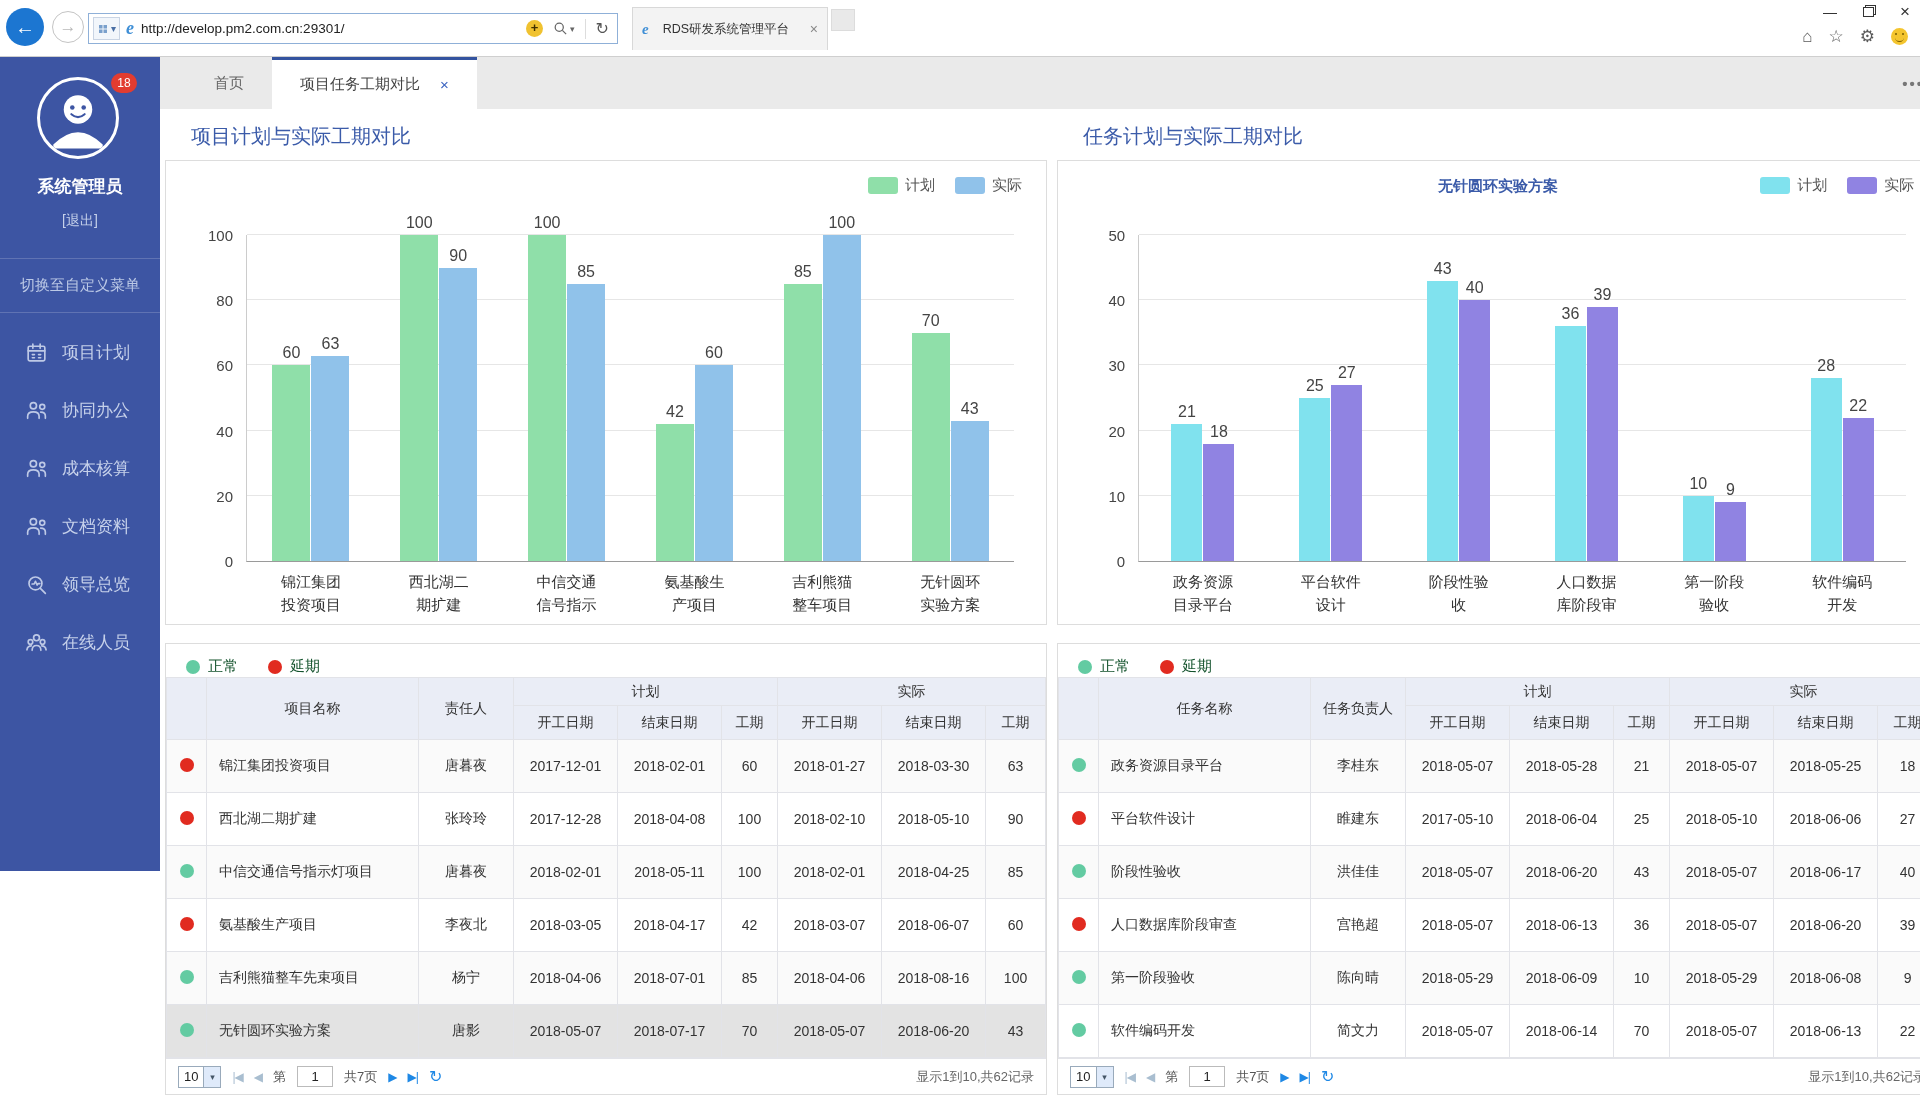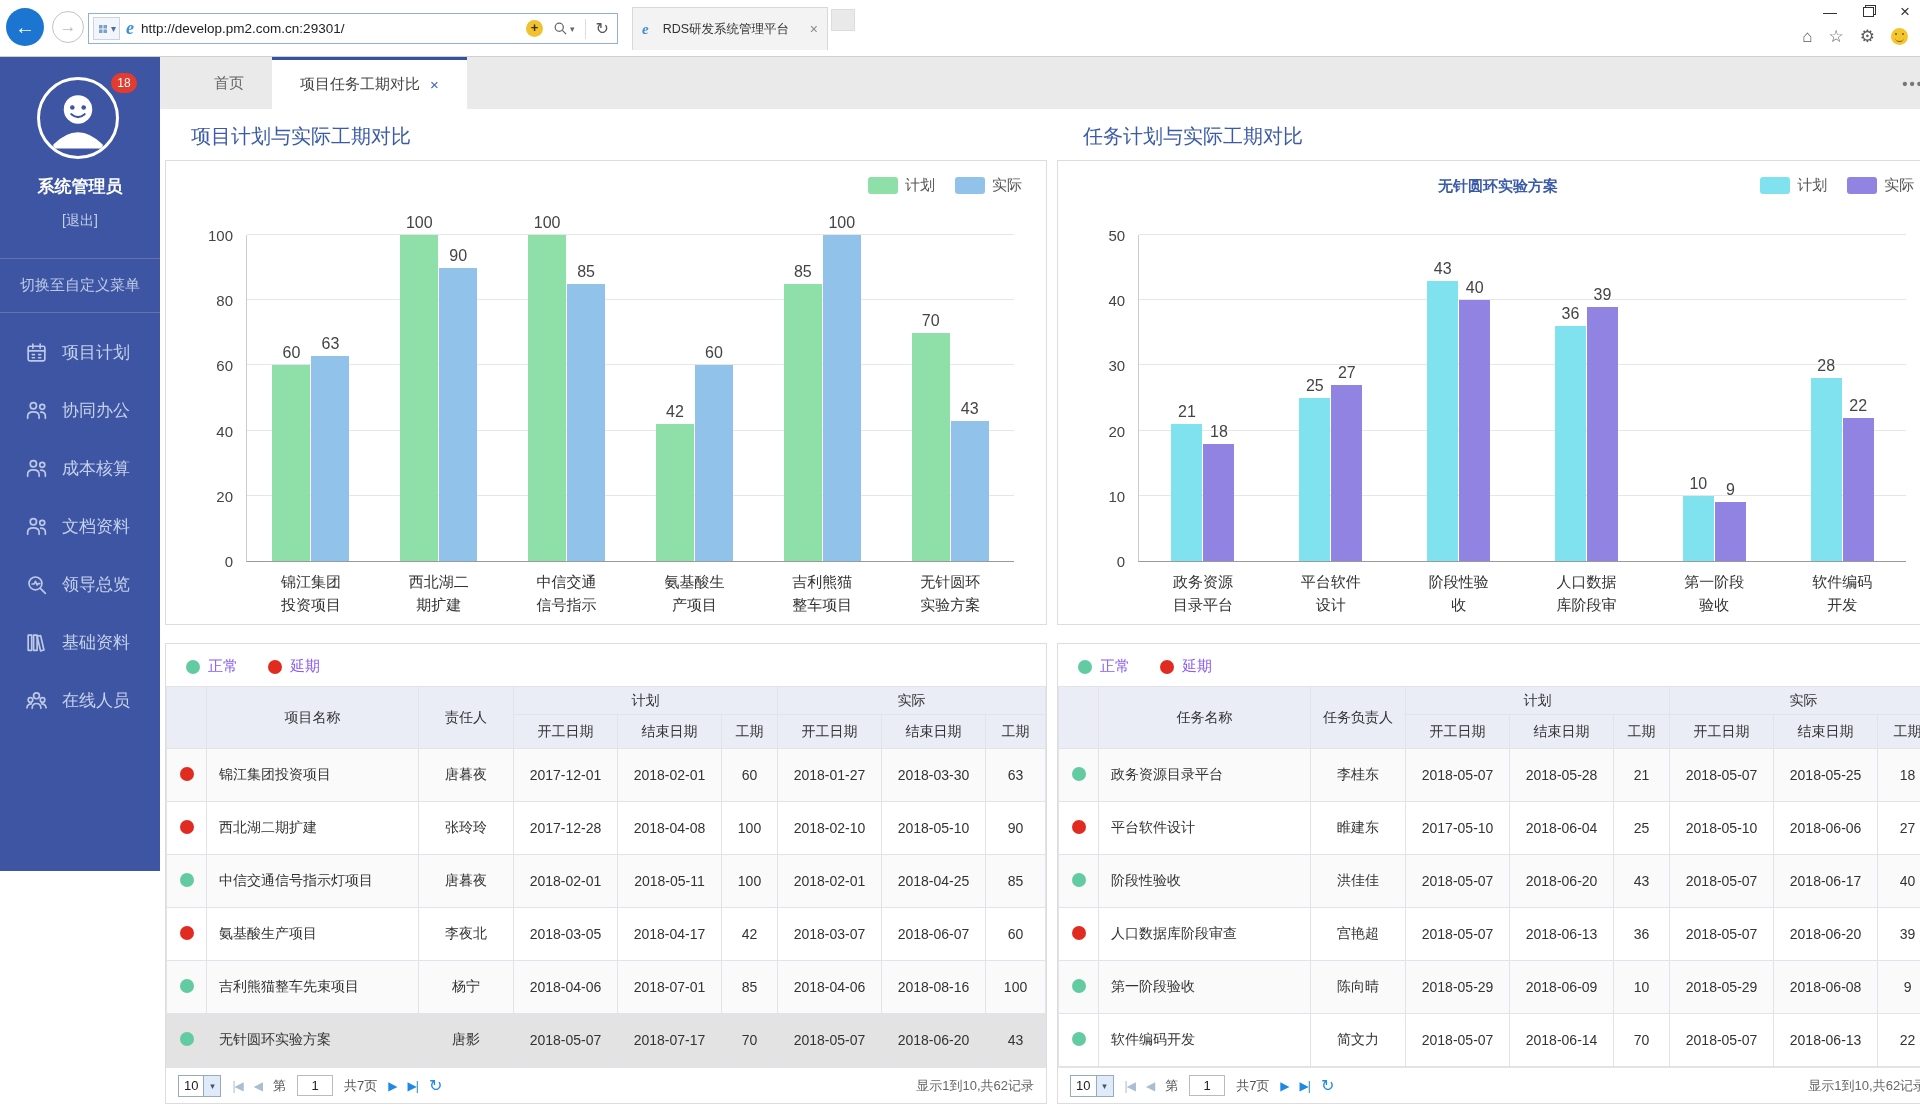--- a/index.html
+++ b/index.html
@@ -61,21 +61,21 @@
   .menu { padding-top:10px; }
   .menu-item { display:flex; align-items:center; gap:13px; height:58px; padding-left:24px;
     font-size:17px; color:#c6d1ea; cursor:pointer; }
   .menu-item svg { width:25px; height:25px; stroke:#ccd6ee; fill:none; stroke-width:1.6;
     stroke-linecap:round; stroke-linejoin:round; opacity:.9; }
 
   .main { flex:1; display:flex; flex-direction:column; background:#fff; }
   .tabbar { height:52px; background:#eaeaea; display:flex; align-items:stretch; padding-left:26px;
     position:relative; flex-shrink:0; }
   .tab { display:flex; align-items:center; padding:0 28px; font-size:15px; color:#666; cursor:pointer; }
-  .tab.active { background:#fff; border-top:3px solid #33539f; color:#444; gap:10px; }
+  .tab.active { background:#fff; border-top:3px solid #33539f; color:#444; gap:20px; }
   .tab-close { color:#3b63c0; font-size:15px; }
   .tabbar-menu { position:absolute; right:30px; top:50%; transform:translateY(-50%);
     color:#777; font-size:15px; letter-spacing:2px; font-weight:bold; cursor:pointer; }
 
   .content { flex:1; display:flex; gap:10px; padding:4px 15px 0 5px; }
   .panel { flex:1; min-width:0; }
   .panel-title { font-family:"Liberation Serif","DejaVu Serif",serif; font-weight:normal;
     font-size:20px; color:#3b5ba9; margin:10px 0 10px 26px; }
 
   
@@ -98,22 +98,22 @@
   .c0 .bar { width:38px; }
   .c1 .bar { width:31px; }
   .bar .v { position:absolute; bottom:100%; margin-bottom:3px; left:50%; transform:translateX(-50%);
     font-size:16px; color:#444; white-space:nowrap; }
   .xl { position:absolute; top:100%; margin-top:9px; left:50%; transform:translateX(-50%);
     text-align:center; font-size:15px; color:#333; line-height:1.55; white-space:nowrap; }
   .xl span { display:block; }
 
   
   .table-card { margin-top:18px; }
-  .tbl-legend { display:flex; gap:30px; align-items:center; padding:13px 0 10px 20px;
-    font-size:15px; color:#8b5cf6; }
+  .tbl-legend { display:flex; gap:30px; align-items:center; padding:13px 0 1px 20px;
+    font-size:15px; color:#14532d; }
   .tbl-legend > span { display:flex; align-items:center; gap:8px; }
   .dot { width:14px; height:14px; border-radius:50%; display:inline-block; }
   .dot.green { background:#63cba2; }
   .dot.red { background:#e12b20; }
   table { width:100%; border-collapse:collapse; table-layout:fixed; font-size:14px; color:#333; }
   th, td { border:1px solid #e2e3e8; text-align:center; overflow:hidden; white-space:nowrap; }
   thead th { background:#eaedf6; font-weight:normal; }
   .hrow1 th { height:28px; }
   .hrow2 th { height:34px; }
   tbody td { height:53px; background:#fff; }
@@ -236,28 +236,20 @@
         </div>
         <div class="menu-item">
           <svg viewBox="0 0 24 24">
             <circle cx="11" cy="11" r="6.2"></circle>
             <path d="M15.7 15.7L20.5 20.5M7.8 11.5h2l1.2-2.6 1.6 3.6 1-1.4h1.6"></path>
           </svg>
           <span>领导总览</span>
         </div>
         <div class="menu-item">
           <svg viewBox="0 0 24 24">
-            <rect x="4" y="5" width="3.4" height="14.5"></rect>
-            <rect x="9.2" y="5" width="3.4" height="14.5"></rect>
-            <rect x="14.2" y="5.6" width="3.4" height="14.2" transform="rotate(-13 15.9 12.7)"></rect>
-          </svg>
-          <span>基础资料</span>
-        </div>
-        <div class="menu-item">
-          <svg viewBox="0 0 24 24">
             <circle cx="12" cy="7.5" r="2.8"></circle>
             <circle cx="6.2" cy="11.5" r="2.2"></circle>
             <circle cx="17.8" cy="11.5" r="2.2"></circle>
             <path d="M2.8 19c.4-2.4 1.9-3.8 4.2-3.8M21.2 19c-.4-2.4-1.9-3.8-4.2-3.8M7.8 19.5c0-3 1.9-4.6 4.2-4.6s4.2 1.6 4.2 4.6"></path>
           </svg>
           <span>在线人员</span>
         </div>
       </div>
   </div>
 

